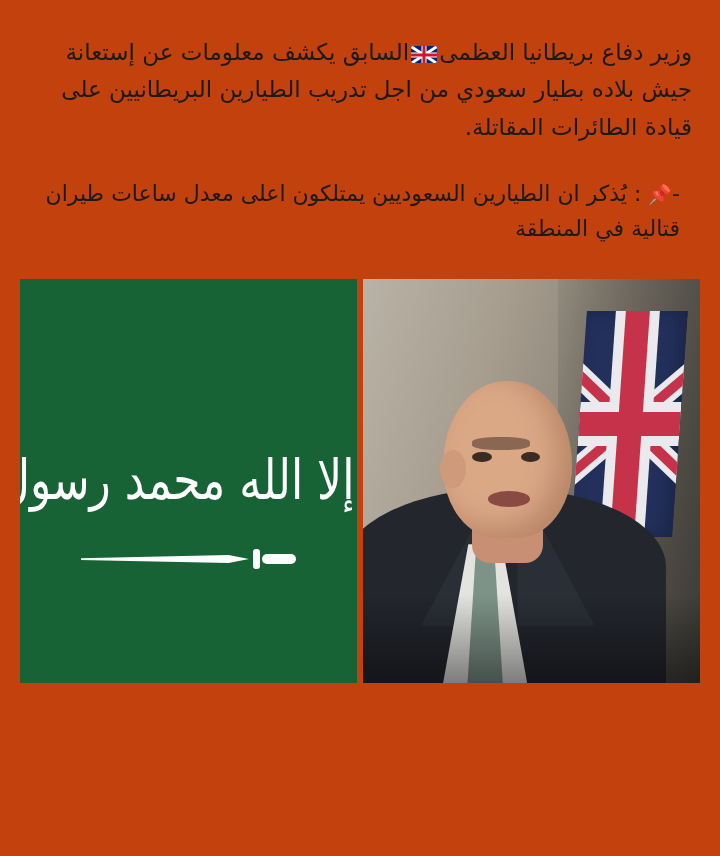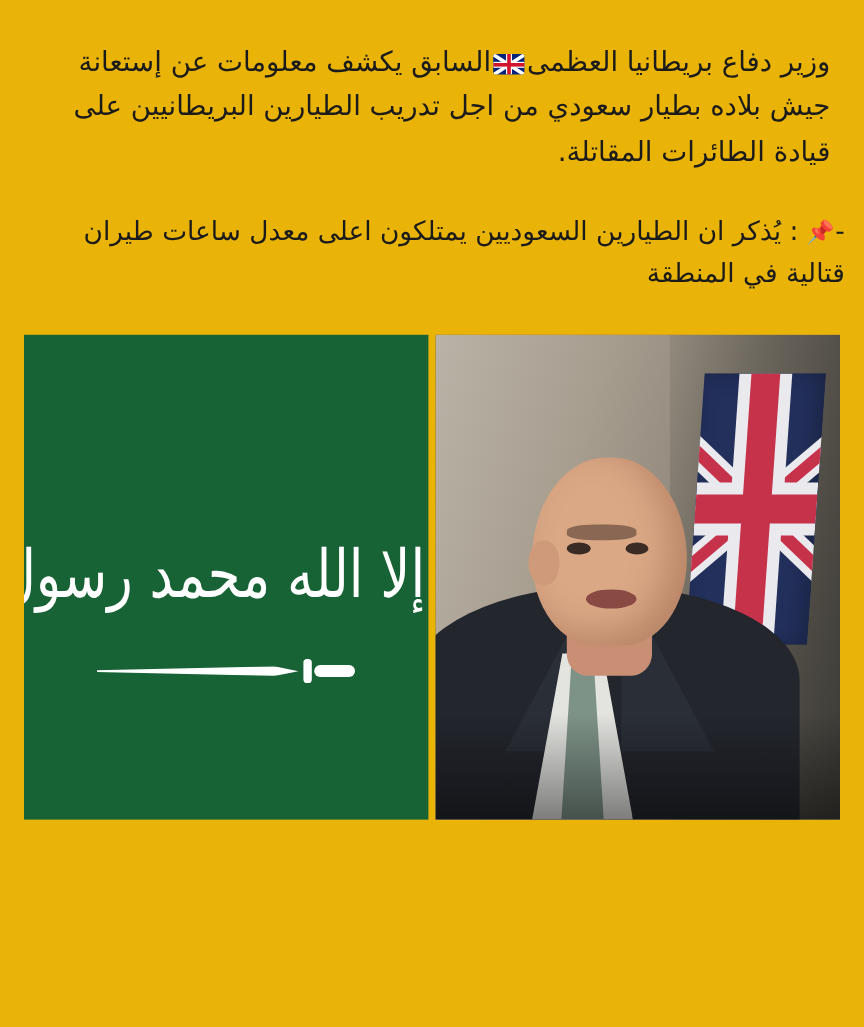--- a/index.html
+++ b/index.html
@@ -10,21 +10,21 @@
     width: 720px;
     height: 856px;
     background: #ffffff;
     font-family: "DejaVu Sans", "Liberation Sans", sans-serif;
     overflow: hidden;
   }
   .post {
     width: 720px;
     height: 856px;
     box-sizing: border-box;
-    background: #eab308;
+    background: #c2410c;
     display: flex;
     flex-direction: column;
   }
   .post-text {
     padding: 34px 28px 0 28px;
     direction: rtl;
     text-align: right;
   }
   .headline {
     font-size: 23px;
@@ -69,21 +69,21 @@
     background: #cf142b; transform: translateX(-50%);
   }
   .flag-inline .hbar2 {
     position: absolute; top: 50%; left: 0; height: 3px; width: 100%;
     background: #cf142b; transform: translateY(-50%);
   }
   .gap {
     height: 30px;
   }
   .bullets {
-    padding: 0 16px;
+    padding: 0 40px;
     direction: rtl;
     text-align: right;
   }
   .bullet {
     font-size: 22px;
     line-height: 1.62;
     color: #1b1b1b;
     margin: 0 0 2px 0;
   }
   .emoji {

